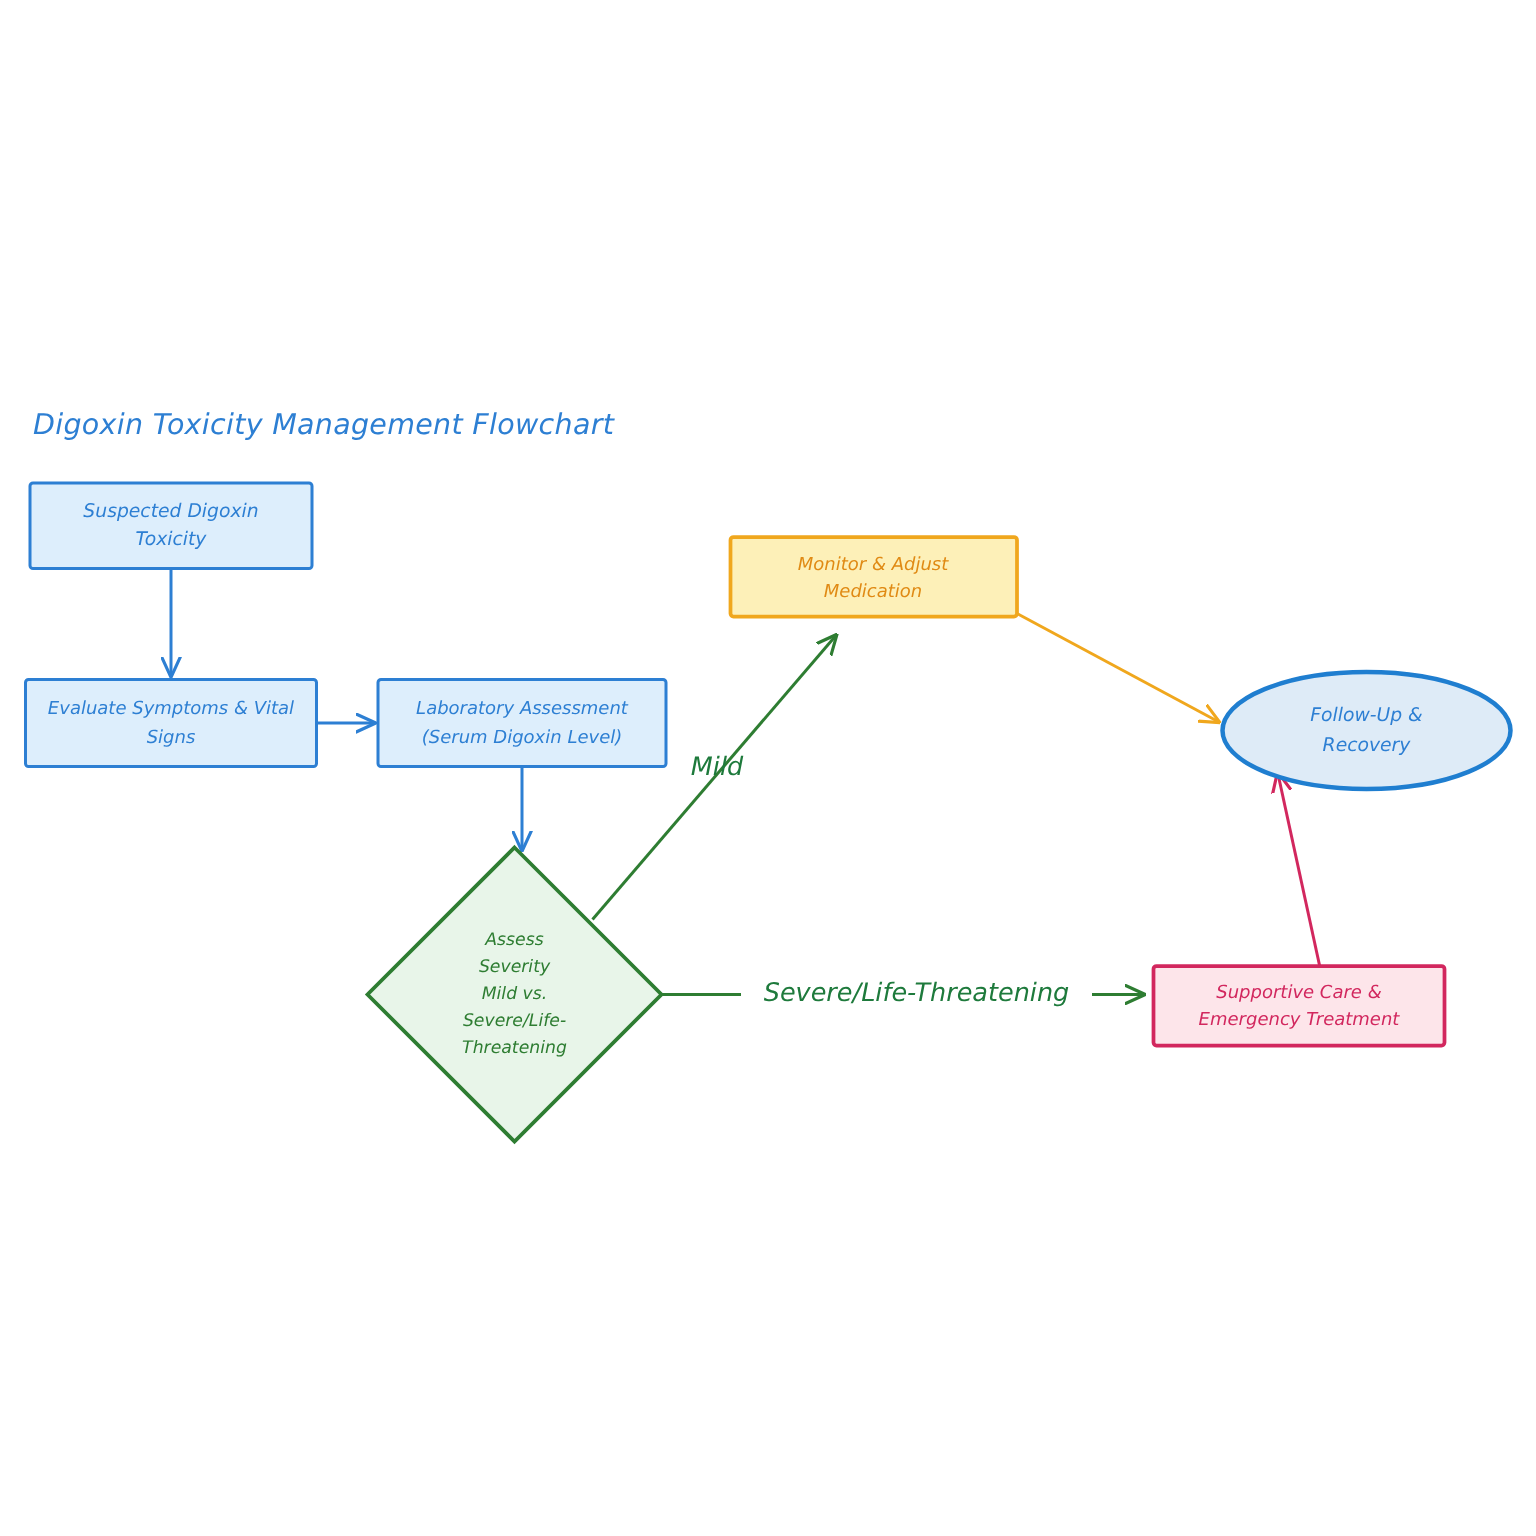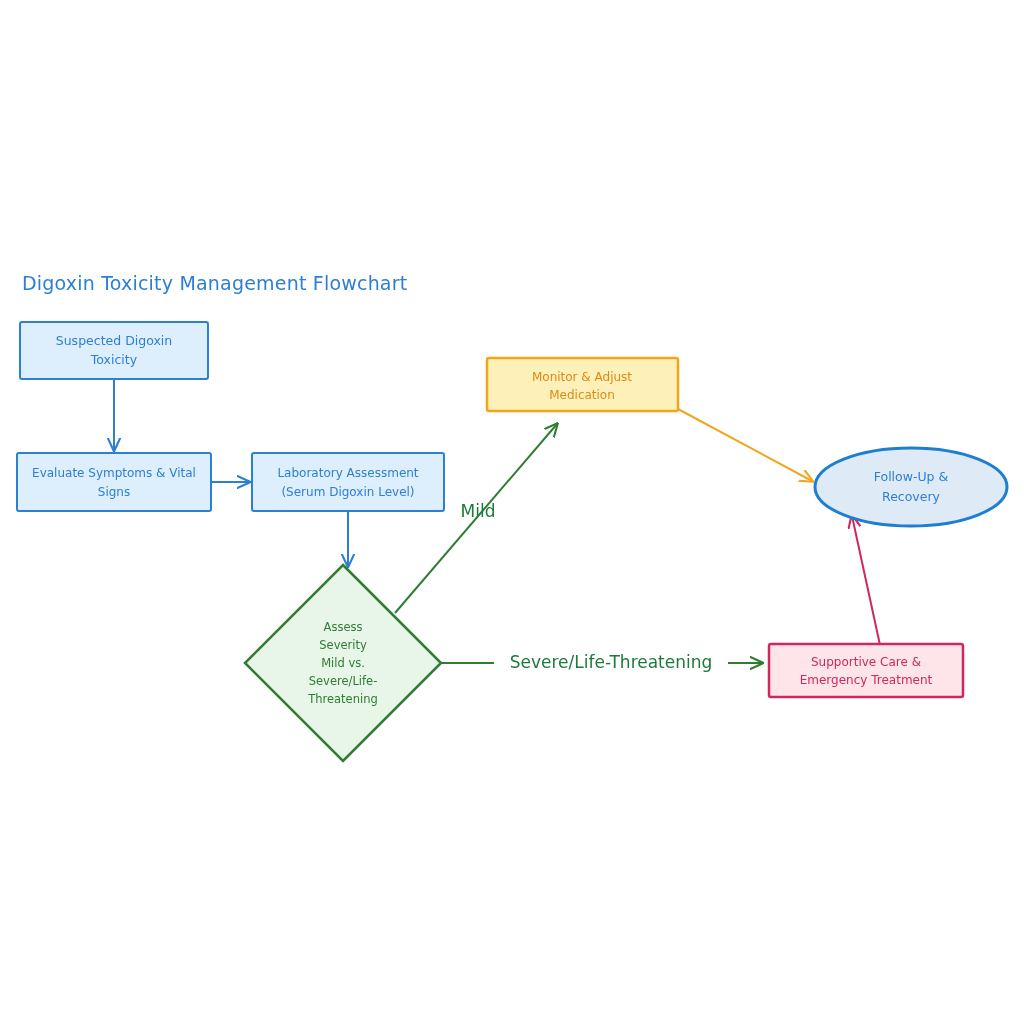--- a/index.html
+++ b/index.html
@@ -11,20 +11,21 @@
     width: 1024px;
     height: 1024px;
     font-family: "DejaVu Sans", sans-serif;
     overflow: hidden;
   }
   #stage {
     position: relative;
     width: 860px;
     height: 1024px;
     background: #ffffff;
+    font-style: italic;
   }
   #diagram-svg {
     position: absolute;
     left: 0;
     top: 0;
     width: 1024px;
     height: 1024px;
   }
   .node-text {
     font-family: "DejaVu Sans", sans-serif;

